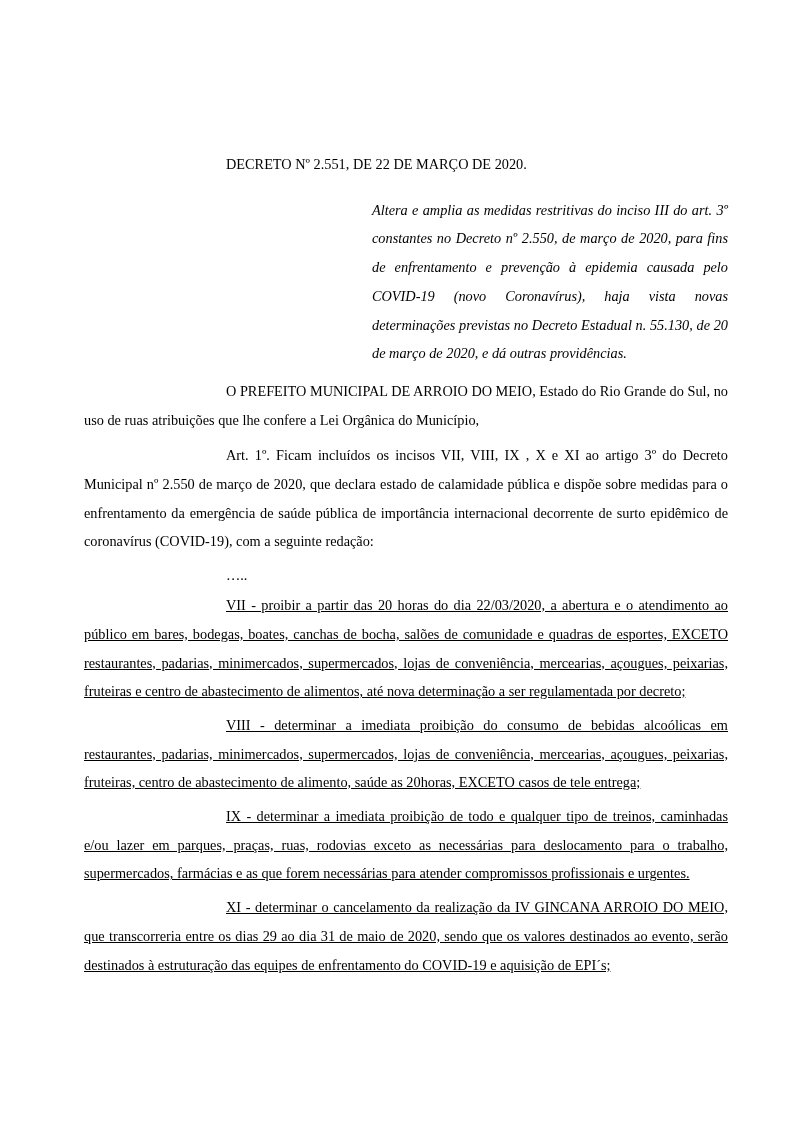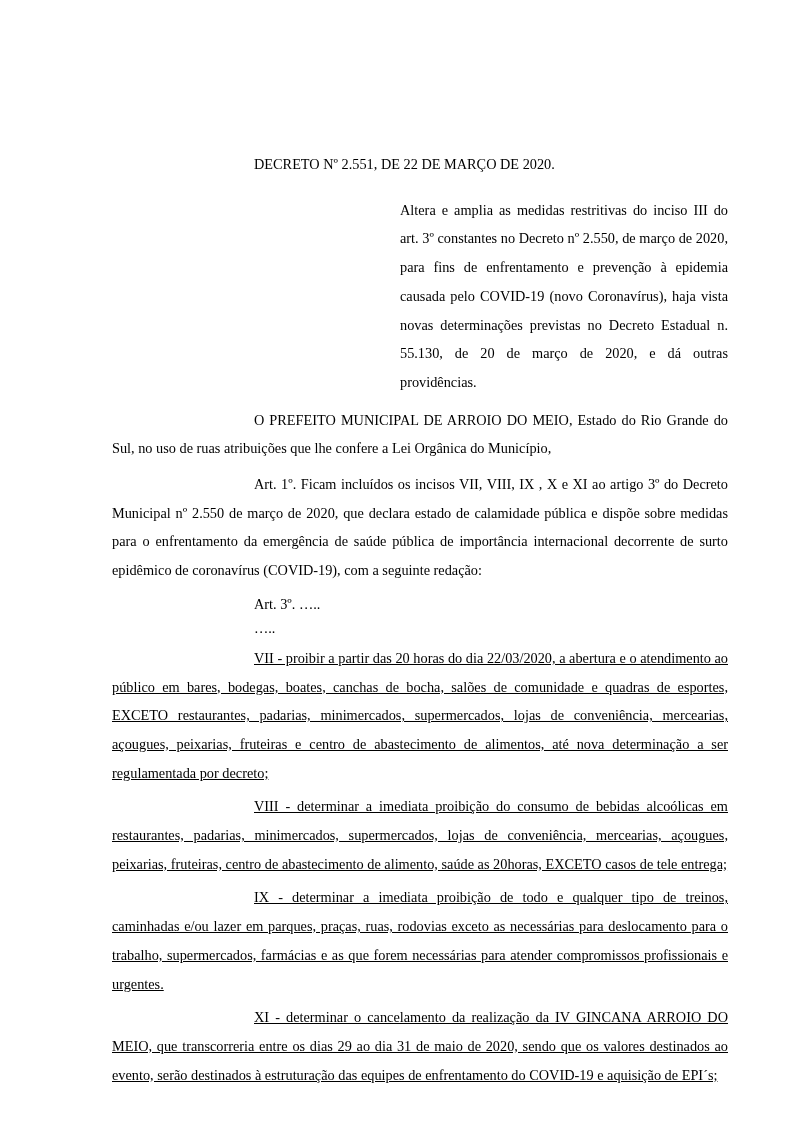--- a/index.html
+++ b/index.html
@@ -7,37 +7,38 @@
     padding: 0;
     background: #e8e8e8;
   }
   .page {
     position: relative;
     width: 800px;
     height: 1132px;
     margin: 0 auto;
     background: #ffffff;
     box-sizing: border-box;
-    padding: 150px 72px 0 112px;
+    padding: 150px 72px 0 84px;
     font-family: "Liberation Serif", "DejaVu Serif", serif;
     font-size: 14.3px;
     line-height: 28.7px;
     color: #000000;
     overflow: hidden;
   }
   .page p { margin: 0; }
   .title {
     padding-left: 142px;
     margin-bottom: 17px !important;
     white-space: nowrap;
   }
   .epigraph {
     margin-left: 288px !important;
     margin-bottom: 9px !important;
     text-align: justify;
+    font-style: italic;
   }
   .para {
     text-align: justify;
     text-indent: 142px;
     margin-bottom: 7px !important;
   }
   .decreta {
     padding-left: 142px;
     margin-bottom: 12px !important;
   }
@@ -61,21 +62,20 @@
 <div class="page">
   <p class="title">DECRETO Nº 2.551, DE 22 DE MARÇO DE 2020.</p>
 
   <p class="epigraph">Altera e amplia as medidas restritivas do inciso III do art. 3º constantes no Decreto nº 2.550, de março de 2020, para fins de enfrentamento e prevenção à epidemia causada pelo COVID-19 (novo Coronavírus), haja vista novas determinações previstas no Decreto Estadual n. 55.130, de 20 de março de 2020, e dá outras providências.</p>
 
   <p class="para">O PREFEITO MUNICIPAL DE ARROIO DO MEIO, Estado do Rio Grande do Sul, no uso de ruas atribuições que lhe confere a Lei Orgânica do Município,</p>
 
 
   <p class="para">Art. 1º.  Ficam incluídos os incisos VII, VIII, IX , X e  XI ao artigo 3º do Decreto Municipal nº 2.550 de março de 2020, que declara estado de calamidade pública e dispõe sobre medidas para o enfrentamento da emergência de saúde pública de importância internacional decorrente de surto epidêmico de coronavírus (COVID-19),  com a seguinte redação:</p>
 
-  <p class="short-line">Art. 3º.  …..</p>
 
   <p class="short-line last">…..</p>
 
   <p class="inciso">VII - proibir a partir das 20 horas do dia 22/03/2020, a abertura e o atendimento ao público em bares, bodegas, boates, canchas de bocha, salões de comunidade e quadras de esportes, EXCETO restaurantes, padarias, minimercados, supermercados, lojas de conveniência, mercearias, açougues, peixarias, fruteiras e centro de abastecimento de alimentos, até nova determinação a ser regulamentada por decreto;</p>
 
   <p class="inciso">VIII - determinar a imediata proibição do consumo de bebidas alcoólicas em restaurantes, padarias, minimercados, supermercados, lojas de conveniência, mercearias, açougues, peixarias, fruteiras, centro de abastecimento de alimento, saúde as 20horas,  EXCETO casos de tele entrega;</p>
 
   <p class="inciso">IX - determinar a imediata proibição de todo e qualquer tipo de treinos, caminhadas e/ou lazer em parques, praças, ruas, rodovias exceto as necessárias para deslocamento para o trabalho, supermercados, farmácias e as que forem necessárias para atender compromissos profissionais e urgentes.</p>
 
 

